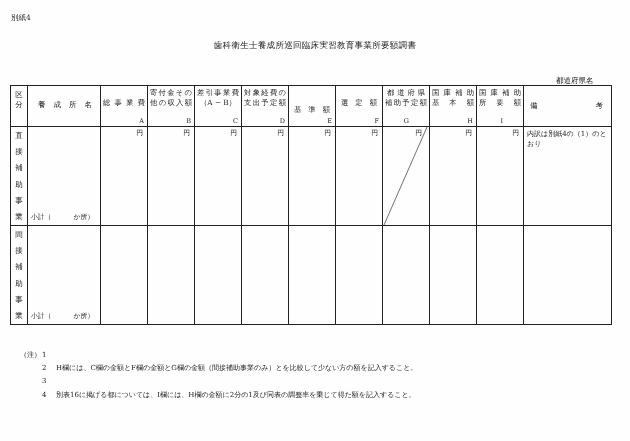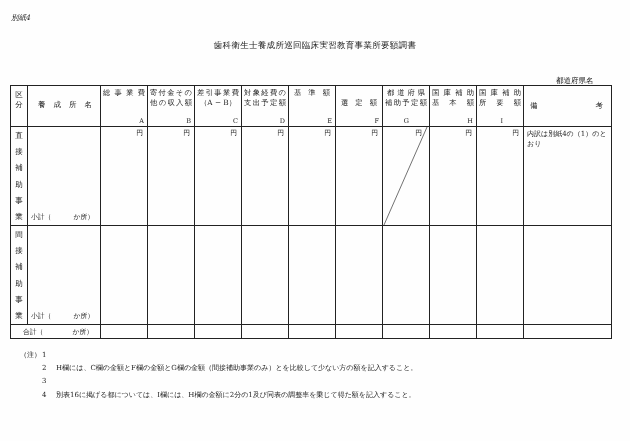--- a/index.html
+++ b/index.html
@@ -1,19 +1,19 @@
 <!DOCTYPE html>
 <html><head>
 <meta charset="utf-8">
 <style>
   html, body { margin:0; padding:0; background:#fefefe; }
   body { width:630px; height:441px; position:relative; overflow:hidden;
          font-family:"DejaVu Serif","Liberation Serif",serif; color:#222; font-size:7.2px; }
   .abs { position:absolute; }
-  #doc-label { left:11px; top:13px; font-size:7.5px;font-style:italic; }
+  #doc-label { left:11px; top:13px; font-size:7.5px; }
   #doc-title { left:0; width:630px; top:40px; text-align:center; font-size:8.5px; letter-spacing:0.3px; }
   #pref-label { left:556px; top:76px; font-size:7.5px; }
   table { position:absolute; left:10px; top:85px; border-collapse:collapse; table-layout:fixed; }
   td { border:1px solid #222; padding:0; vertical-align:top; position:relative; }
   table { border:1.6px solid #111; }
   .hd { height:41px; }
   .hd-inner { position:absolute; inset:0; padding:2px 2px; }
   .hd-line { display:block; text-align:justify; text-align-last:justify; line-height:10px; font-size:7.3px; }
   .hd-letter { position:absolute; right:3px; bottom:1px; font-size:6.5px; }
   .hd-center { position:absolute; left:4px; right:4px; top:14px; text-align:justify; text-align-last:justify; font-size:7.5px; }
@@ -59,21 +59,21 @@
       <div class="vert" style="justify-content:space-between;padding:4px 0 4px;">
         <span>区</span>
         <span>分</span>
       </div>
     </td>
     <td>
       <div class="hd-center" style="left:10px;right:8px;">養 成 所 名</div>
     </td>
     <td>
           <div class="hd-inner">
-            <span class="hd-line" style="">総事業費</span>
+            <span class="hd-line" style="margin-top:10px">総事業費</span>
           </div>
           <span class="hd-letter">A</span>
         </td>
     <td>
           <div class="hd-inner">
             <span class="hd-line">寄付金その</span>
             <span class="hd-line">他の収入額</span>
           </div>
           <span class="hd-letter">B</span>
         </td>
@@ -86,21 +86,21 @@
         </td>
     <td>
           <div class="hd-inner">
             <span class="hd-line">対象経費の</span>
             <span class="hd-line">支出予定額</span>
           </div>
           <span class="hd-letter">D</span>
         </td>
     <td>
           <div class="hd-inner">
-            <span class="hd-line" style="margin-top:0;padding:0 3px">基 準 額</span>
+            <span class="hd-line" style="margin-top:17px;padding:0 3px">基 準 額</span>
           </div>
           <span class="hd-letter">E</span>
         </td>
     <td>
           <div class="hd-inner">
             <span class="hd-line" style="margin-top:10px;padding:0 3px">選 定 額</span>
           </div>
           <span class="hd-letter">F</span>
         </td>
     <td>
@@ -206,38 +206,20 @@
     <td></td>
     <td></td>
     <td></td>
     <td></td>
     <td></td>
     <td></td>
     <td></td>
     <td></td>
   </tr>
 
-  <tr class="total">
-    <td colspan="2">
-      <div class="total-inner">
-        <span>合計（</span>
-        <span>か所）</span>
-      </div>
-    </td>
-    <td></td>
-    <td></td>
-    <td></td>
-    <td></td>
-    <td></td>
-    <td></td>
-    <td></td>
-    <td></td>
-    <td></td>
-    <td></td>
-  </tr>
 </tbody>
   </table>
 
 <div class="abs notes">
   <div class="row">
     <span class="tag">（注）</span>
     <span class="num">1</span>
   </div>
   <div class="row">
     <span class="tag"></span>

